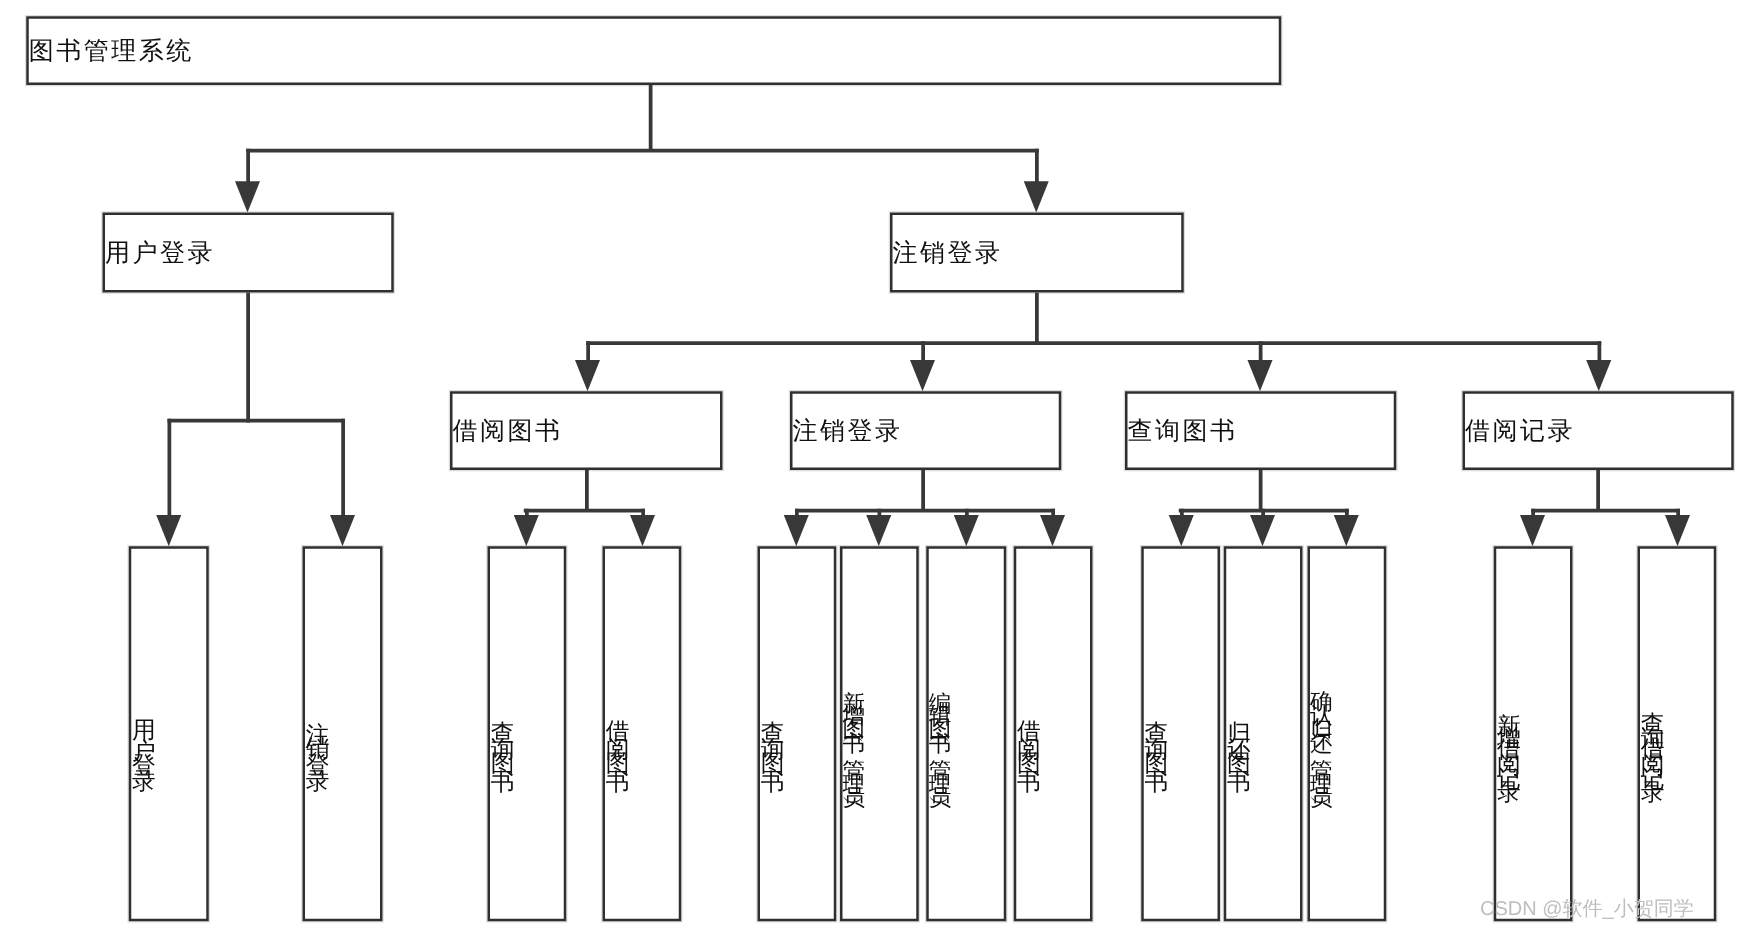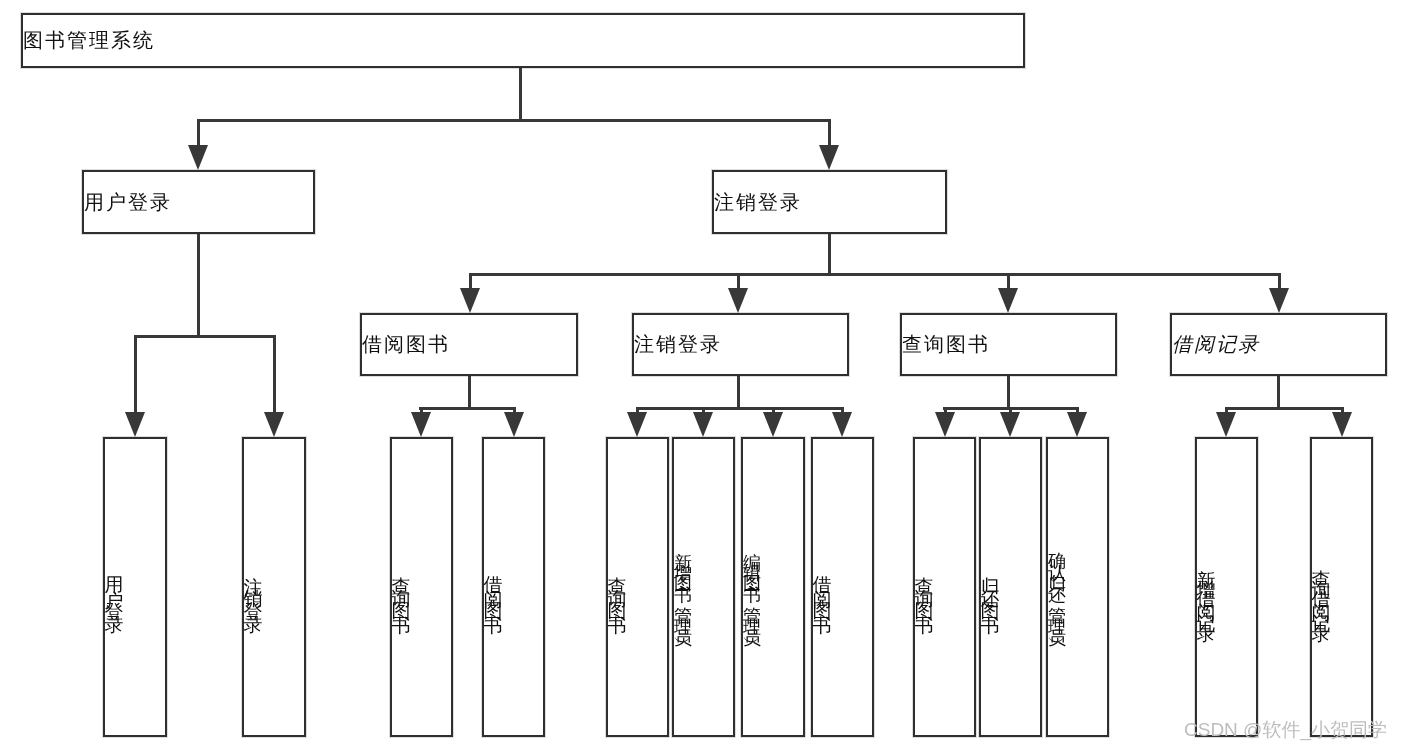--- a/index.html
+++ b/index.html
@@ -50,21 +50,21 @@
     position: absolute;
     width: 0; height: 0;
     border-left: 10px solid transparent;
     border-right: 10px solid transparent;
     border-top: 25px solid var(--line);
   }
   .watermark {
     position: absolute;
     left: 1184px;
     top: 717px;
-    font-size: 19px;
+    font-size: 16px;
     color: var(--watermark);
     white-space: nowrap;
     z-index: 5;
   }
 </style>
 </head>
 <body>
 
 <div id="stage">
 
@@ -107,21 +107,21 @@
 
   <div class="box" style="left:360px; top:313px; width:218px; height:63px;">
     <span class="box-label">借阅图书</span>
   </div>
   <div class="box" style="left:632px; top:313px; width:217px; height:63px;">
     <span class="box-label">注销登录</span>
   </div>
   <div class="box" style="left:900px; top:313px; width:217px; height:63px;">
     <span class="box-label">查询图书</span>
   </div>
-  <div class="box" style="left:1170px; top:313px; width:217px; height:63px;font-style:italic;">
+  <div class="box" style="left:1170px; top:313px; width:217px; height:63px;">
     <span class="box-label">借阅记录</span>
   </div>
 
   <div class="vline" style="left:468px; top:376px; height:33px;"></div>
   <div class="hline" style="left:419px; top:407px; width:97px;"></div>
   <div class="vline" style="left:420px; top:407px; height:8px;"></div>
   <div class="arrowhead" style="left:411px; top:412px;"></div>
   <div class="vline" style="left:513px; top:407px; height:8px;"></div>
   <div class="arrowhead" style="left:504px; top:412px;"></div>
 

